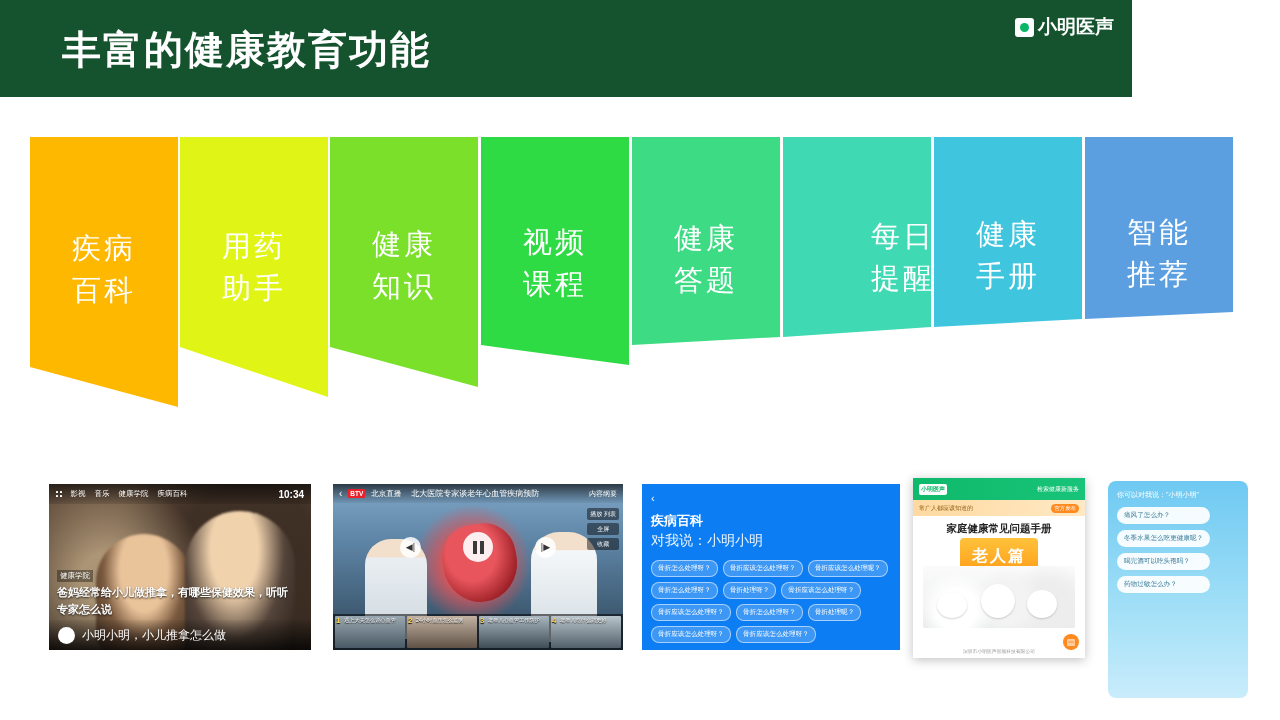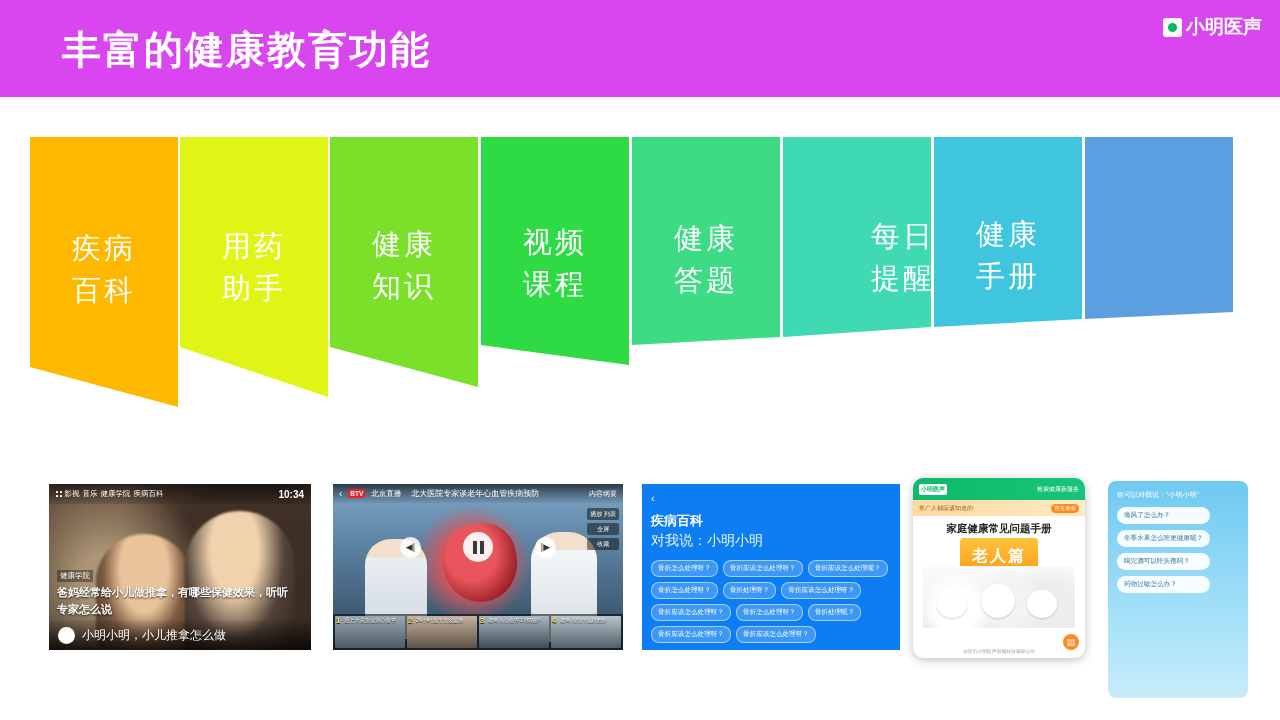--- a/index.html
+++ b/index.html
@@ -12,23 +12,23 @@
     height: 720px;
     position: relative;
     overflow: hidden;
     font-family: "Liberation Sans", sans-serif;
   }
 
   
   .header {
     position: absolute;
     left: 0; top: 0;
-    width: 1280px;
+    width: 1132px;
     height: 97px;
-    background: #d946ef;
+    background: #14532d;
   }
   .header-title {
     position: absolute;
     left: 62px;
     top: 28px;
     font-size: 39px;
     font-weight: bold;
     color: #ffffff;
     letter-spacing: 2px;
     line-height: 44px;
@@ -138,21 +138,21 @@
     filter: blur(1px);
   }
   .s1-topbar {
     position: absolute;
     left: 0; top: 0;
     width: 100%;
     height: 20px;
     background: linear-gradient(180deg, rgba(0,0,0,0.62), rgba(0,0,0,0.12));
     display: flex;
     align-items: center;
-    gap: 3px;
+    gap: 9px;
     padding: 0 7px;
     box-sizing: border-box;
     color: #ffffff;
     font-size: 7.5px;
   }
   .s1-grid-icon {
     display: grid;
     grid-template-columns: 2px 2px;
     grid-template-rows: 2px 2px;
     gap: 1.5px;
@@ -417,21 +417,20 @@
   
   .shot4 {
     position: absolute;
     left: 913px;
     top: 8px;
     width: 172px;
     height: 180px;
     background: #ffffff;
     box-shadow: 0 2px 10px rgba(0,0,0,0.25);
     overflow: hidden;
-    border-radius: 10px;
   }
   .s4-top {
     position: absolute;
     left: 0; top: 0;
     width: 100%;
     height: 22px;
     background: linear-gradient(90deg, #0fb96a 0%, #18c47a 100%);
     display: flex;
     align-items: center;
     padding: 0 6px;
@@ -635,20 +634,22 @@
       <polygon points="0,40 148,40 148,222 0,230" fill="#40c5de"></polygon>
     </svg>
     <div class="band-label" style="top:116px;">健康
 手册</div>
   </div>
 
   <div class="band" style="left:1085px; width:148px;">
     <svg class="shape" viewBox="0 0 148 310" preserveAspectRatio="none">
       <polygon points="0,40 148,40 148,215 0,222" fill="#5b9fe0"></polygon>
     </svg>
+    <div class="band-label" style="top:114px;">智能
+推荐</div>
   </div>
 </div>
 
 <div class="shots">
 
   <div class="shot1">
     <div class="s1-bg"></div>
     <div class="s1-person-a"></div>
     <div class="s1-person-b"></div>
     <div class="s1-topbar">

